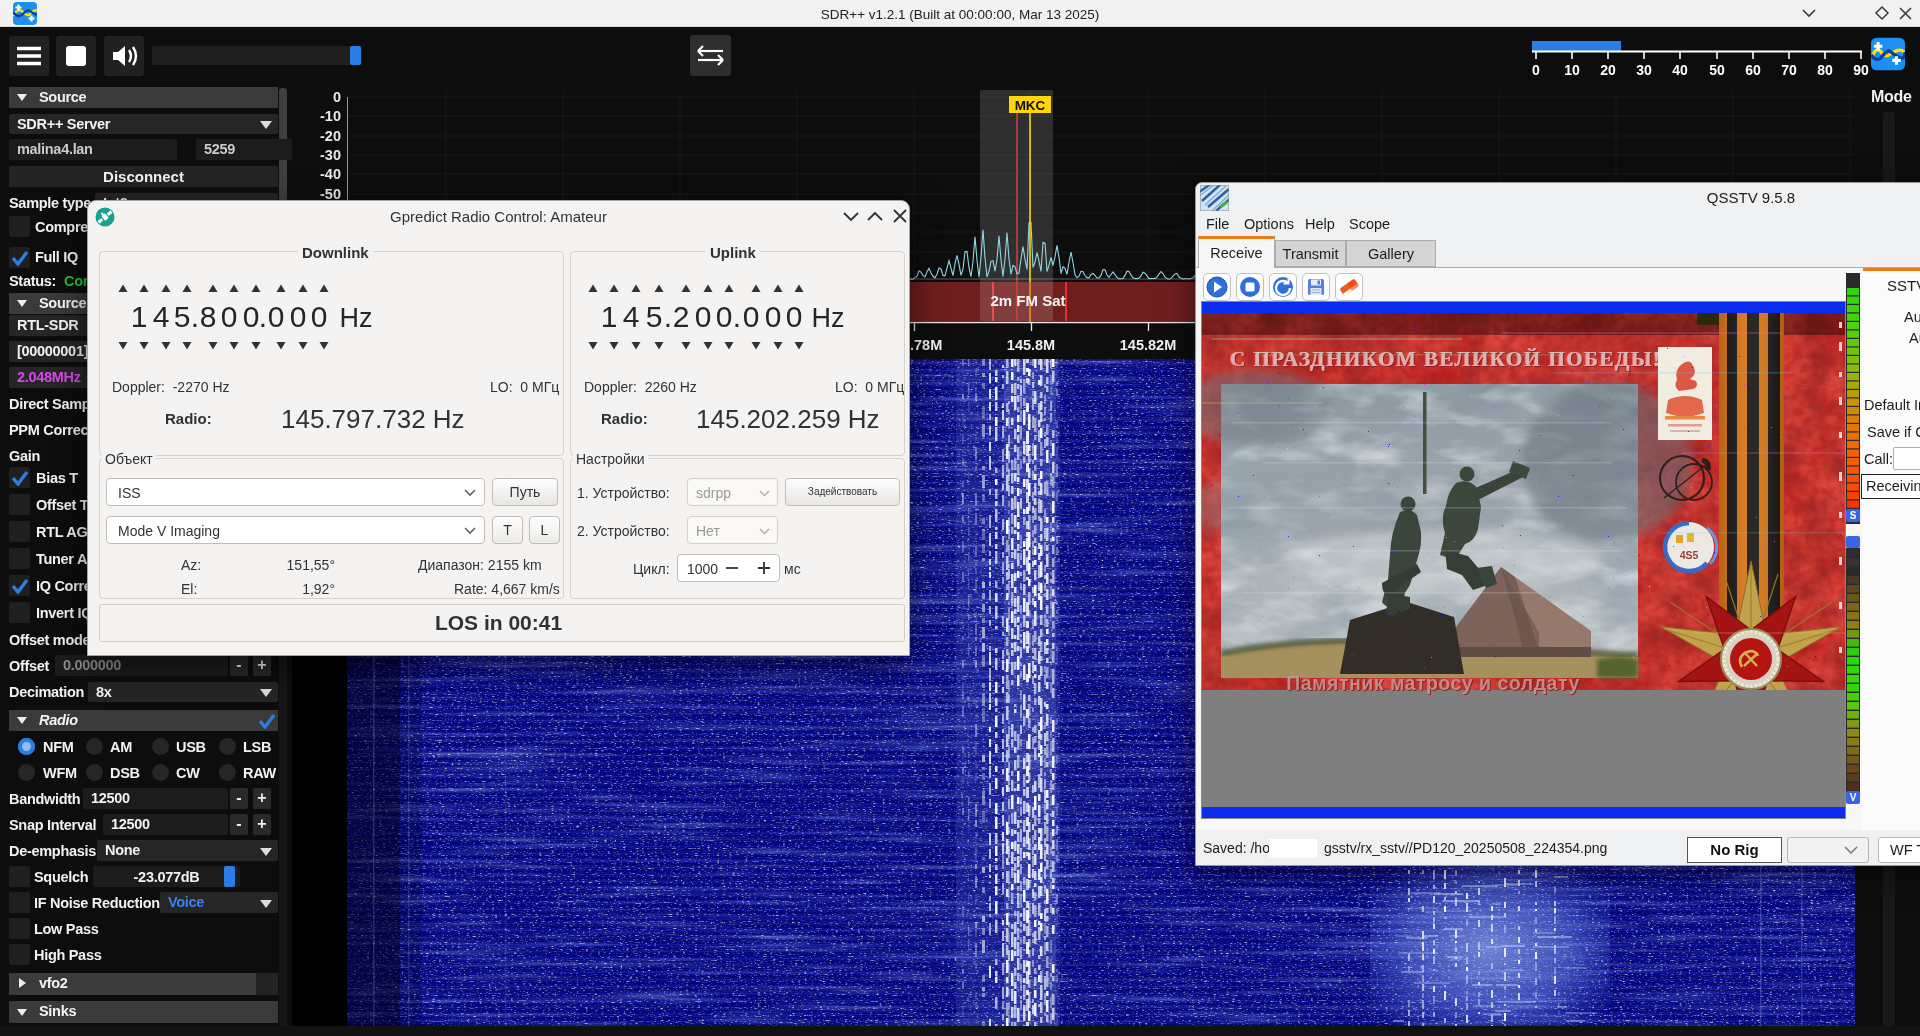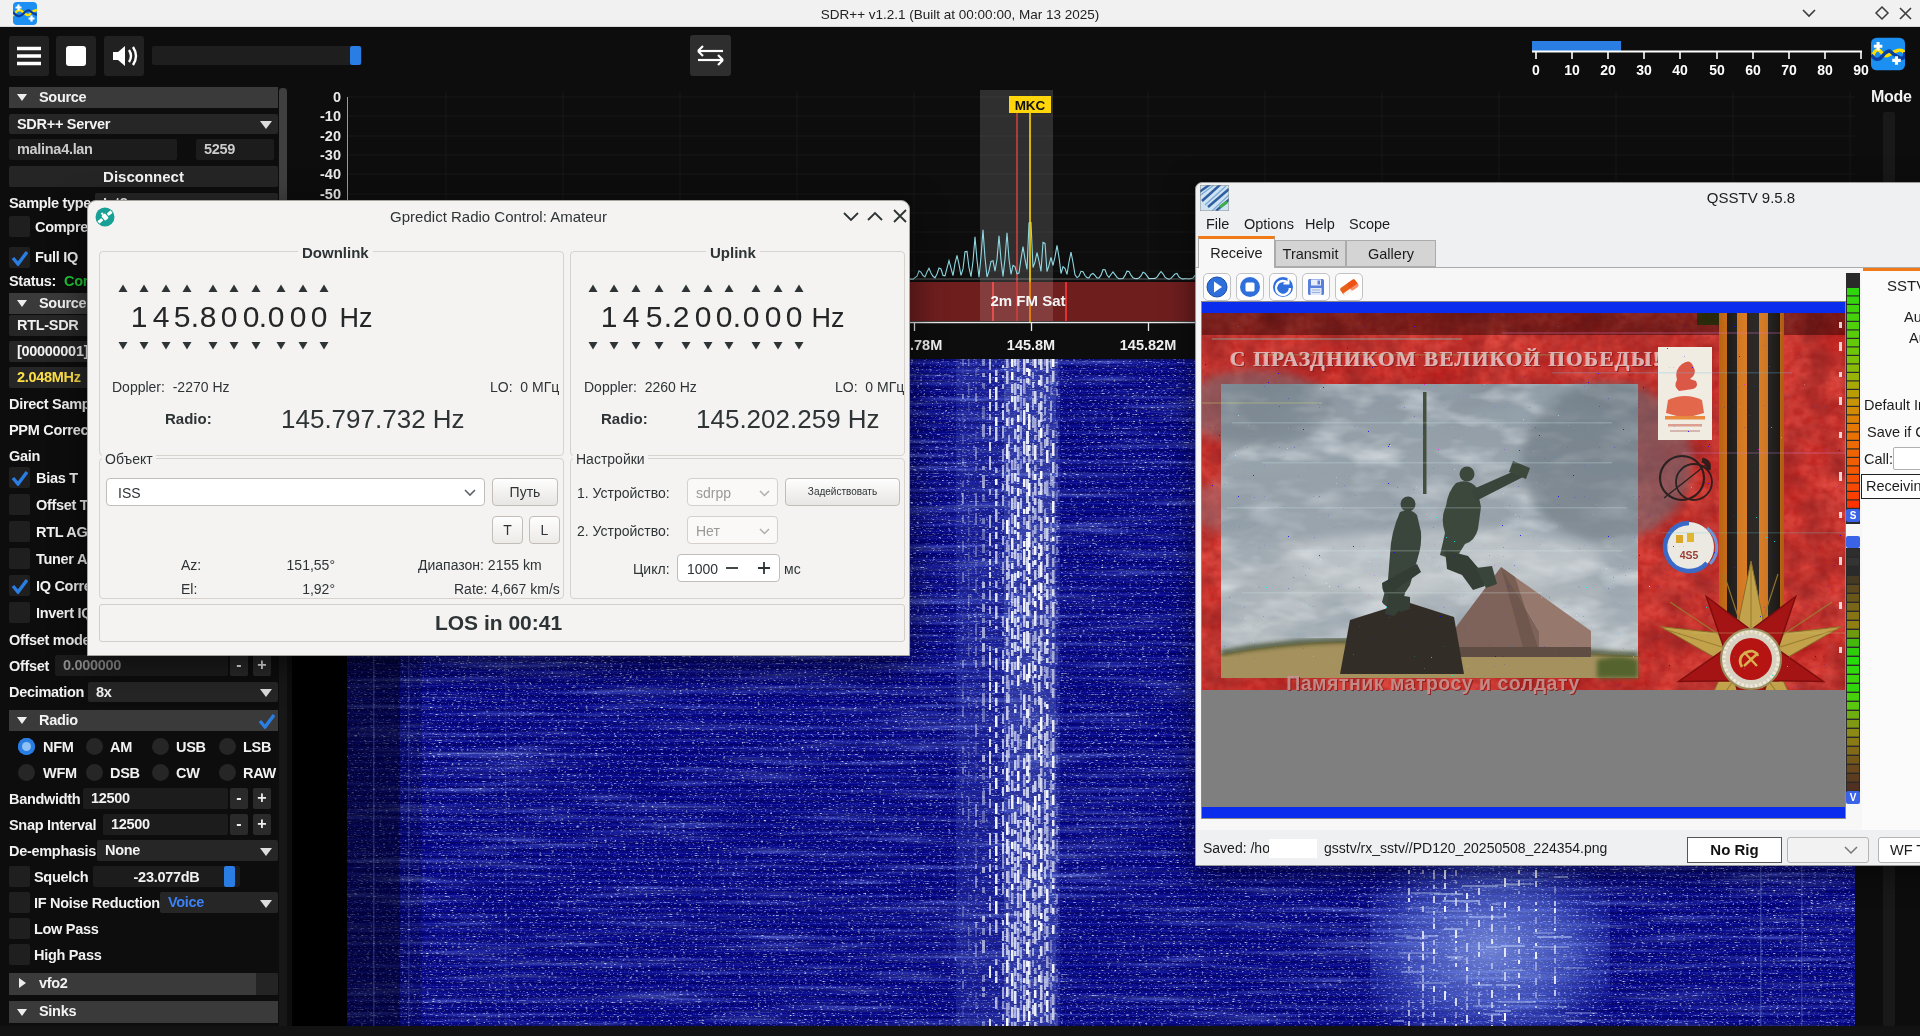--- a/index.html
+++ b/index.html
@@ -140,21 +140,21 @@
       <span class="arr"></span>
       <span class="lbl">Source</span>
     </div>
   <div class="abs combo" style="left:9px;top:114px;width:269px;height:20px;">
       <span class="tx">SDR++ Server</span>
       <span class="da"></span>
     </div>
   <div class="abs inp" style="left:9px;top:139px;width:168px;height:21px;">
       <span class="tx">malina4.lan</span>
     </div>
-  <div class="abs inp" style="left:196px;top:139px;width:78px;height:21px;">
+  <div class="abs inp" style="left:196px;top:139px;width:96px;height:21px;">
       <span class="tx">5259</span>
     </div>
   <div class="abs" style="left:9px;top:166px;width:269px;height:21px;background:#252525;border-radius:2px;color:#f2f2f2;font-size:15px;font-weight:700;line-height:21px;text-align:center;">Disconnect</div>
   <div class="abs lab" style="left:9px;top:195px;">Sample type</div>
   <div class="abs combo" style="left:95px;top:193px;width:183px;height:20px;">
       <span class="tx">Int8</span>
       <span class="da"></span>
     </div>
   <div class="abs cb" style="left:9px;top:216px;"></div>
     <div class="abs lab" style="left:35px;top:219px;">Compressi</div>
@@ -169,21 +169,21 @@
       <span class="arr"></span>
       <span class="lbl">Source [</span>
     </div>
   <div class="abs combo" style="left:9px;top:315px;width:269px;height:21px;">
       <span class="tx">RTL-SDR</span>
     </div>
   <div class="abs combo" style="left:9px;top:341px;width:269px;height:21px;">
       <span class="tx">[00000001] G</span>
     </div>
   <div class="abs combo" style="left:9px;top:367px;width:269px;height:21px;">
-      <span class="tx" style="color:#fde047">2.048MHz</span>
+      <span class="tx" style="color:#d946ef">2.048MHz</span>
     </div>
   <div class="abs lab" style="left:9px;top:396px;">Direct Sampli</div>
   <div class="abs lab" style="left:9px;top:422px;">PPM Correcti</div>
   <div class="abs lab" style="left:9px;top:448px;">Gain</div>
   <div class="abs cb" style="left:9px;top:467px;"></div>
   <svg class="abs chk" style="left:11px;top:469px;" width="18" height="18">
       <path d="M2 9 l5 6 l9 -12" stroke="#2a7de2" stroke-width="3.4" fill="none"></path>
     </svg>
   <div class="abs lab" style="left:36px;top:470px;">Bias T</div>
   <div class="abs cb" style="left:9px;top:494px;"></div>
@@ -204,21 +204,21 @@
   <div class="abs inp" style="left:55px;top:655px;width:173px;height:21px;">
       <span class="tx" style="color:#8f8f8f">0.000000</span>
     </div>
   <div class="abs pm" style="left:230px;top:655px;">-</div>
     <div class="abs pm" style="left:253px;top:655px;">+</div>
   <div class="abs lab" style="left:9px;top:684px;">Decimation</div>
   <div class="abs combo" style="left:88px;top:682px;width:190px;height:20px;">
       <span class="tx">8x</span>
       <span class="da"></span>
     </div>
-  <div class="abs hdr" style="top:710px;">
+  <div class="abs hdr" style="top:710px;font-style:italic;">
       <span class="arr"></span>
       <span class="lbl">Radio</span>
     </div>
   <svg class="abs chk" style="left:258px;top:712px;" width="18" height="18">
       <path d="M2 9 l5 6 l9 -12" stroke="#2a7de2" stroke-width="3.4" fill="none"></path>
     </svg>
   <div class="abs radio on" style="left:18px;top:738px;"></div>
     <div class="abs lab" style="left:43px;top:739px;">NFM</div>
   <div class="abs radio" style="left:86px;top:738px;"></div>
     <div class="abs lab" style="left:110px;top:739px;">AM</div>
@@ -1641,20 +1641,26 @@
     <div class="abs glb2" style="left:14px;top:250px;">Объект</div>
     <div class="abs gbox" style="left:482px;top:257px;width:335px;height:141px;"></div>
     <div class="abs glb2" style="left:485px;top:250px;">Настройки</div>
     <div class="abs gcombo" style="left:18px;top:277px;width:379px;height:28px;">
         <span class="ct">ISS</span>
       <svg class="abs" style="right:8px;top:10px" width="12" height="8">
           <path d="M1 1 l5 5 l5 -5" stroke="#5f6368" stroke-width="1.6" fill="none"></path>
         </svg>
       </div>
     <div class="abs gbtn" style="left:404px;top:277px;width:66px;height:28px;">Путь</div>
+    <div class="abs gcombo" style="left:18px;top:315px;width:379px;height:28px;">
+        <span class="ct">Mode V Imaging</span>
+      <svg class="abs" style="right:8px;top:10px" width="12" height="8">
+          <path d="M1 1 l5 5 l5 -5" stroke="#5f6368" stroke-width="1.6" fill="none"></path>
+        </svg>
+      </div>
     <div class="abs gbtn2" style="left:404px;top:315px;width:31px;height:28px;">T</div>
     <div class="abs gbtn2" style="left:441px;top:315px;width:31px;height:28px;">L</div>
     <div class="abs gtx" style="left:93px;top:356px;">Az:</div>
     <div class="abs gtx" style="left:160px;top:356px;width:87px;text-align:right;">151,55°</div>
     <div class="abs gtx" style="left:330px;top:356px;">Диапазон: 2155 km</div>
     <div class="abs gtx" style="left:93px;top:380px;">El:</div>
     <div class="abs gtx" style="left:160px;top:380px;width:87px;text-align:right;">1,92°</div>
     <div class="abs gtx" style="left:366px;top:380px;">Rate: 4,667 km/s</div>
     <div class="abs gtx" style="left:489px;top:284px;">1. Устройство:</div>
     <div class="abs gdis" style="left:599px;top:277px;width:91px;height:28px;">

